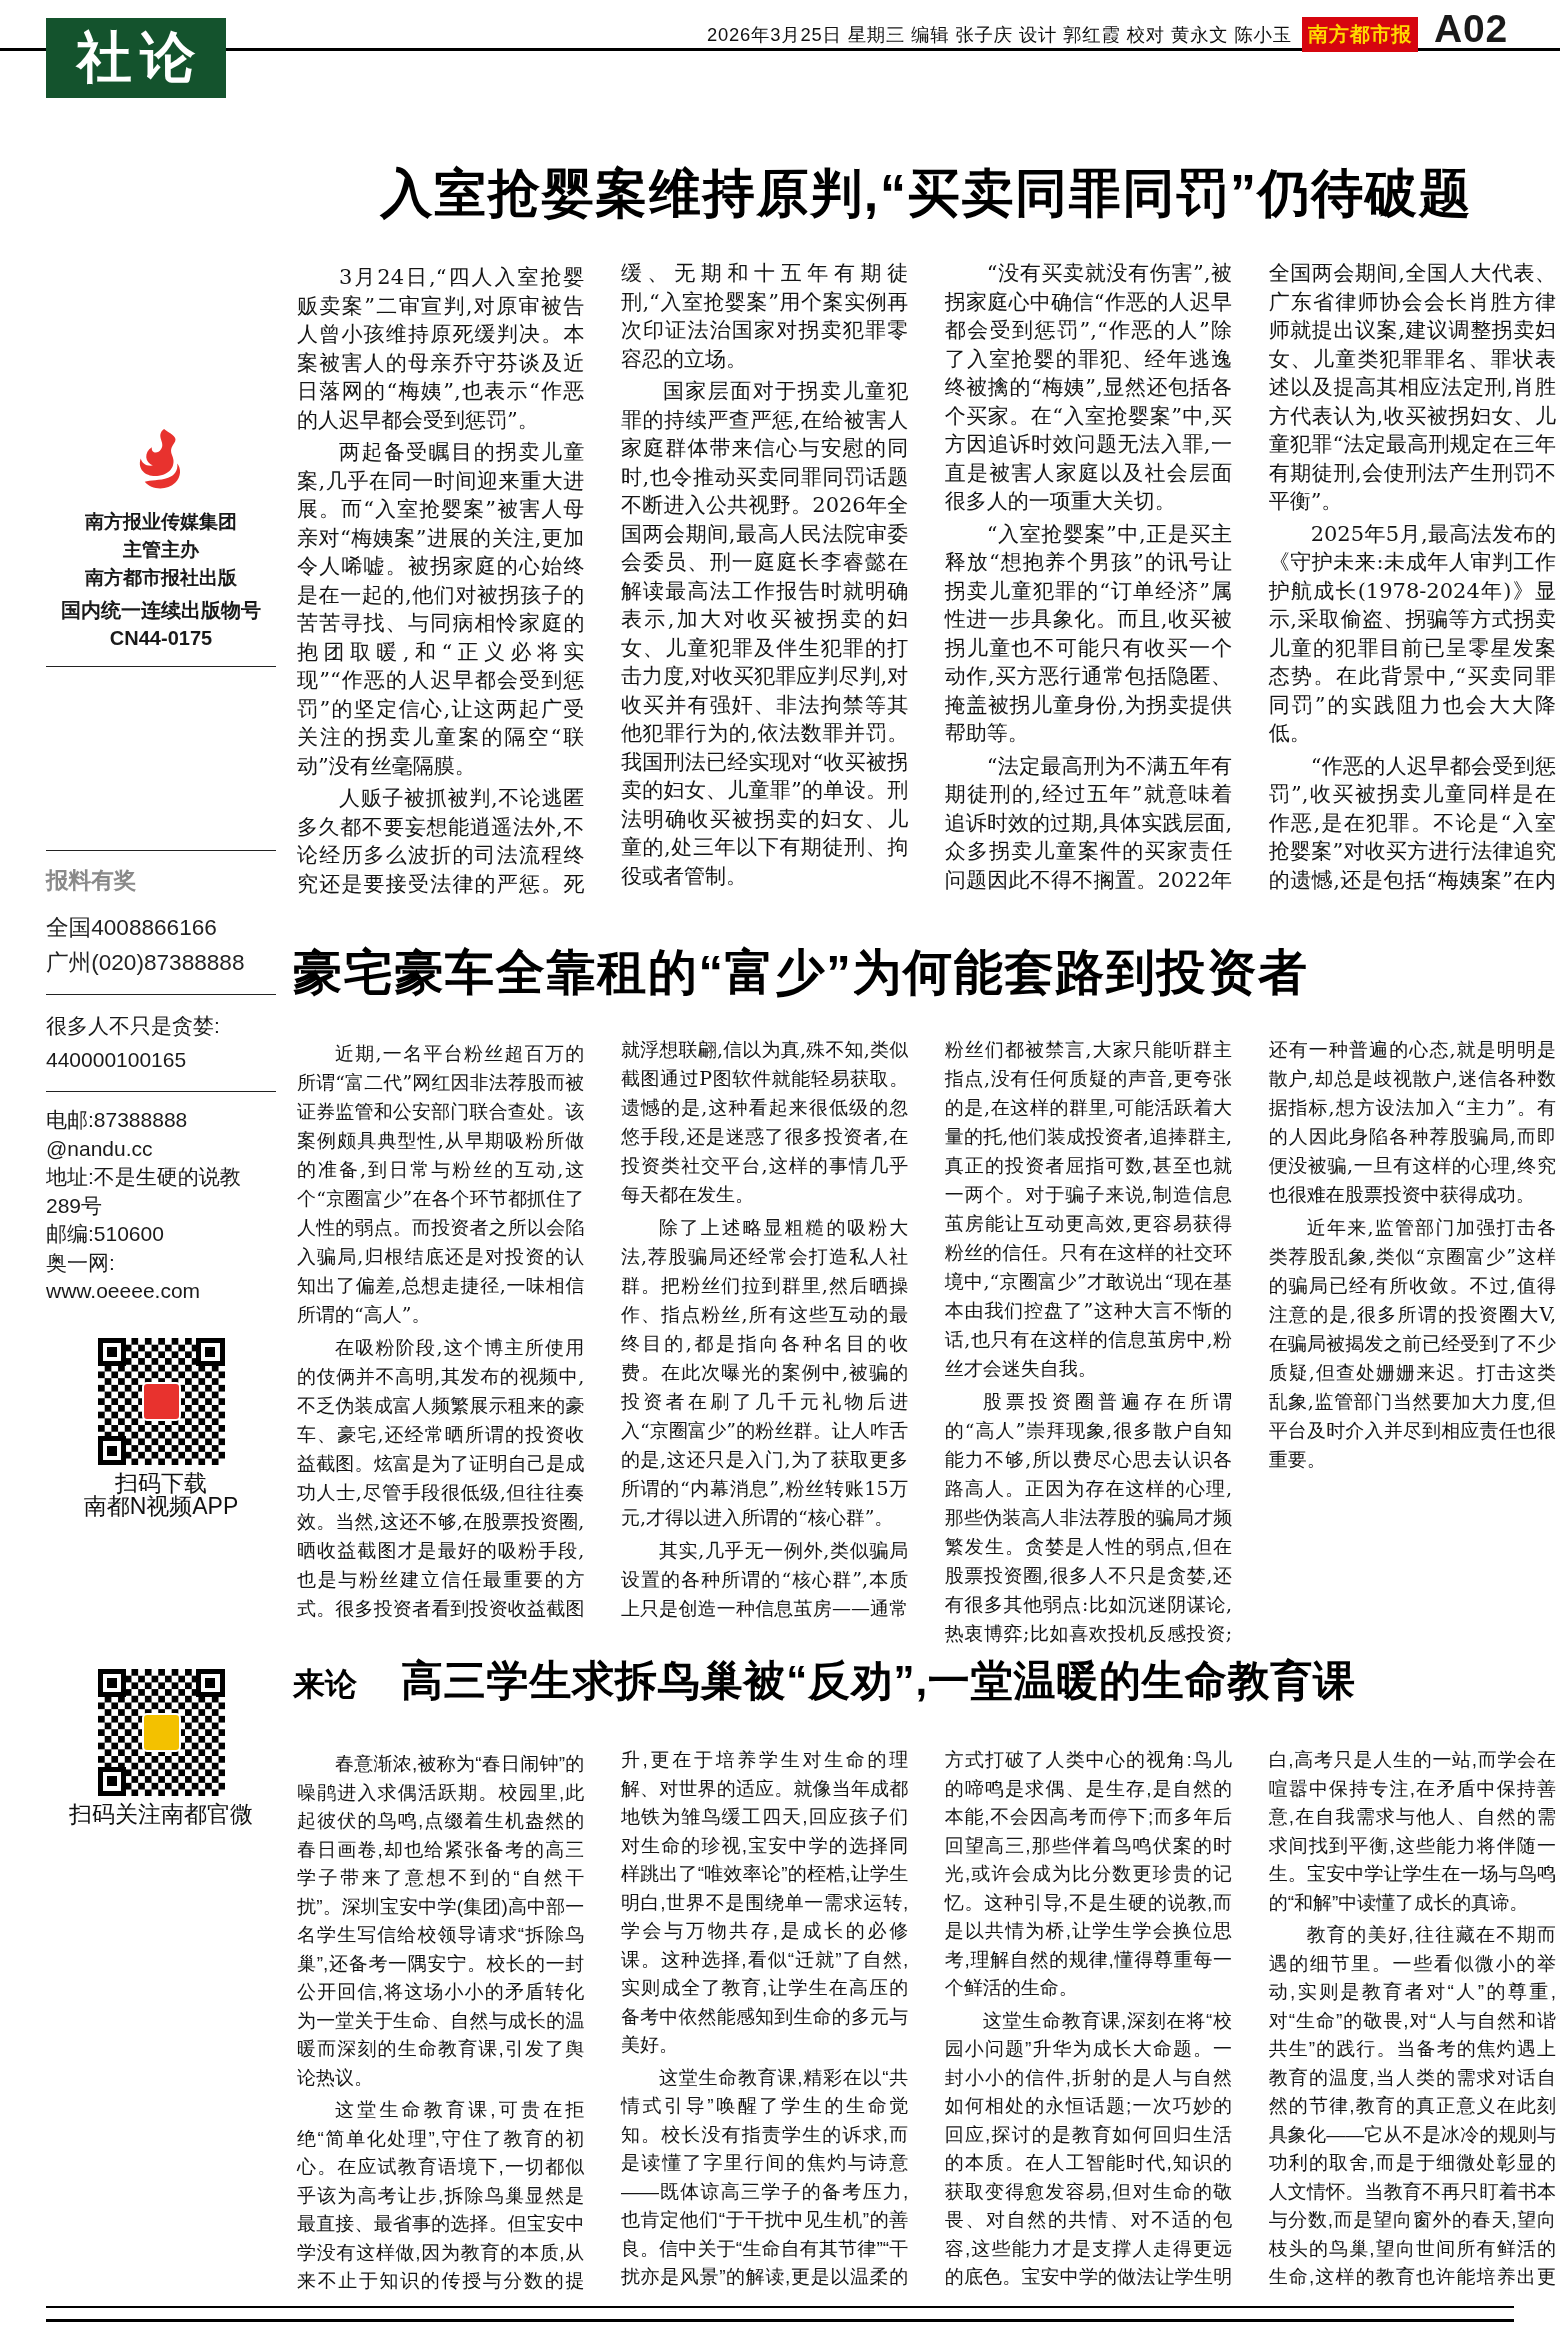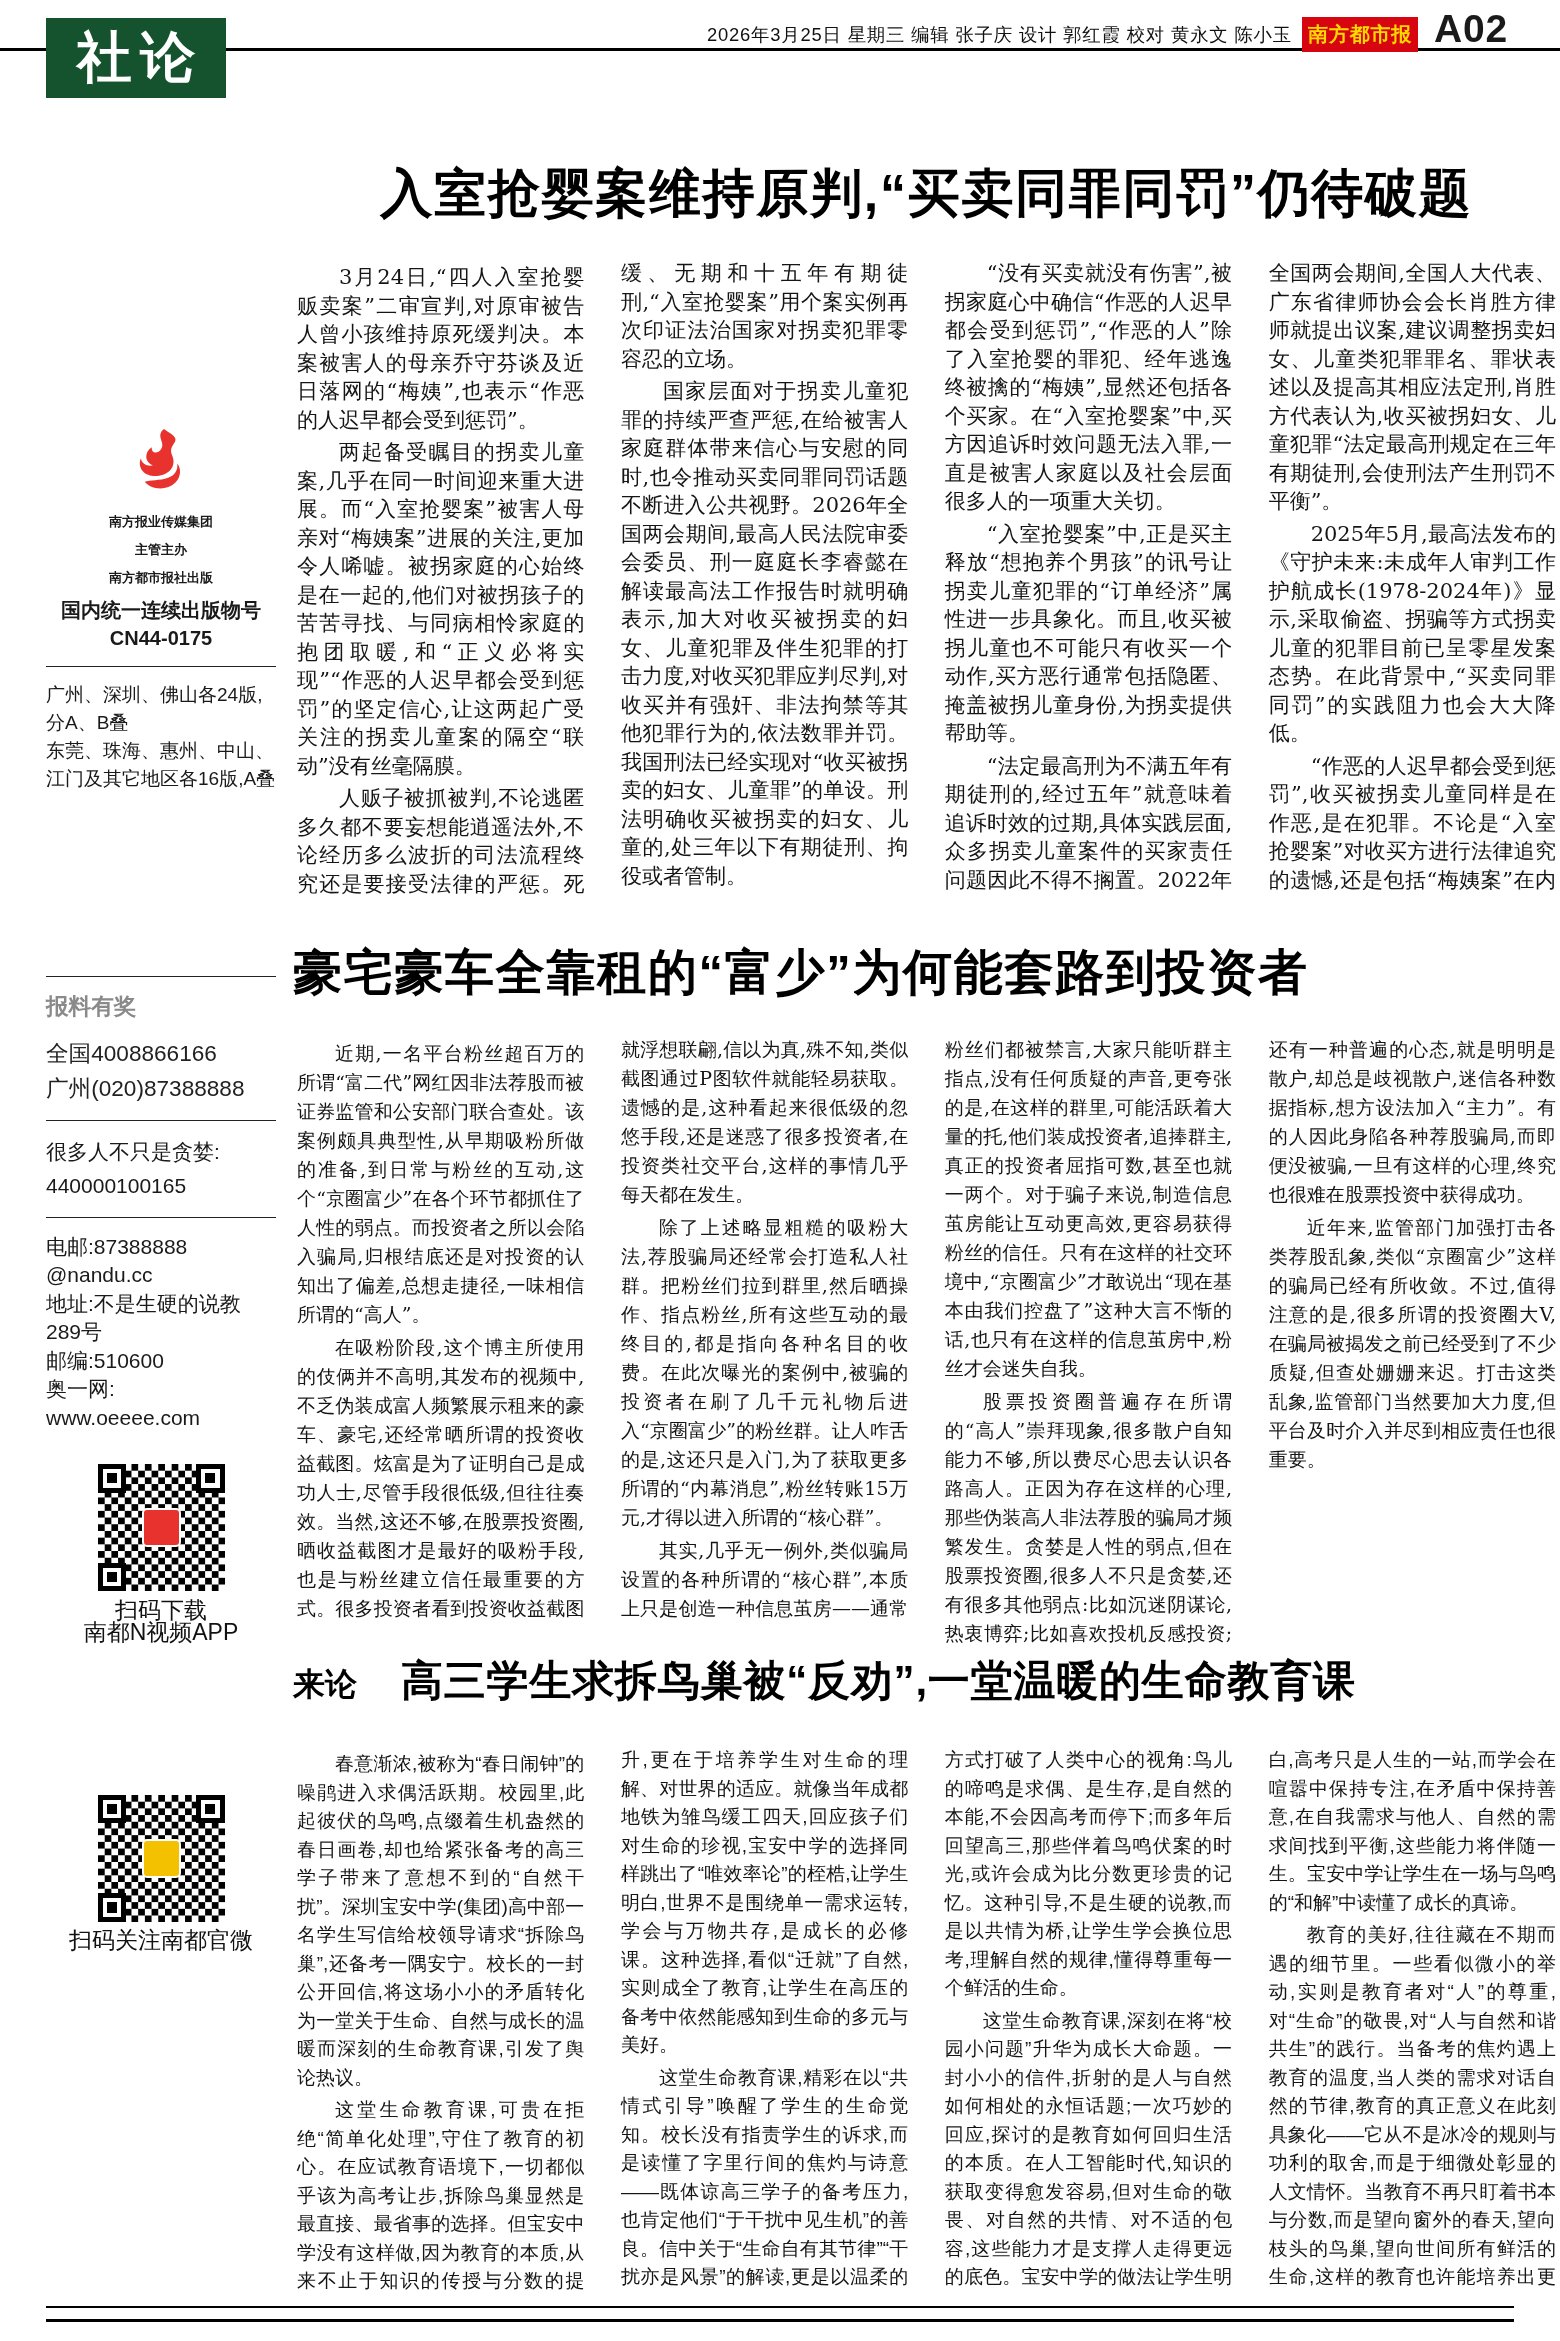--- a/index.html
+++ b/index.html
@@ -10,21 +10,21 @@
   .section-box{position:absolute;left:46px;top:18.4px;width:180px;height:80px;background:#14532d;
                z-index:2;display:flex;align-items:center;justify-content:center;}
   .section-box span{color:#fff;font-weight:bold;font-size:55px;letter-spacing:8.4px;padding-left:8.4px;}
   .date-line{position:absolute;right:268px;top:22px;font-size:18.4px;color:#111;letter-spacing:0.8px;}
   .masthead{position:absolute;right:142px;top:17px;background:#d6050f;color:#ffd900;
             font-weight:bold;font-size:20px;padding:4.2px 5.9px;letter-spacing:0.8px;}
   .page-no{position:absolute;right:52px;top:6.7px;font-size:39px;font-weight:bold;letter-spacing:0.8px;}
   
   .sidebar{position:absolute;left:46px;top:0;width:230px;}
   .flame{display:block;margin:429px auto 11.7px;}
-  .org{text-align:center;font-weight:bold;font-size:13px;line-height:28px;}
+  .org{text-align:center;font-weight:bold;font-size:19px;line-height:28px;}
   .issn{text-align:center;font-weight:bold;font-size:20px;line-height:28px;margin-top:4.2px;}
   .hr{border-top:1.7px solid #222;margin:14.2px 0;}
   .hr.gap{margin-top:183px;}
   .editions div{font-size:19px;line-height:28px;}
   .tip-title{color:#8a8a8a;font-weight:bold;font-size:22.6px;margin:5px 0 13.4px;}
   .tip-lines div{font-size:22.6px;line-height:35px;color:#222;}
   .adlic div{font-size:21px;line-height:34px;}
   .contact div{font-size:21px;line-height:28.5px;}
   .qr-wrap{text-align:center;margin-top:32px;}
   .qr-wrap.second{margin-top:151px;}
@@ -81,24 +81,20 @@
     <div class="org">
       <div>南方报业传媒集团</div>
       <div>主管主办</div>
       <div>南方都市报社出版</div>
     </div>
     <div class="issn">
       <div>国内统一连续出版物号</div>
       <div>CN44-0175</div>
     </div>
     <div class="hr"></div>
-    <div class="editions">
-      <div>广州、深圳、佛山各24版,分A、B叠</div>
-      <div>东莞、珠海、惠州、中山、江门及其它地区各16版,A叠</div>
-    </div>
     <div class="hr gap"></div>
     <div class="tip-title">报料有奖</div>
     <div class="tip-lines">
       <div>全国4008866166</div>
       <div>广州(020)87388888</div>
     </div>
     <div class="hr"></div>
     <div class="adlic">
       <div>很多人不只是贪婪:</div>
       <div>440000100165</div>

